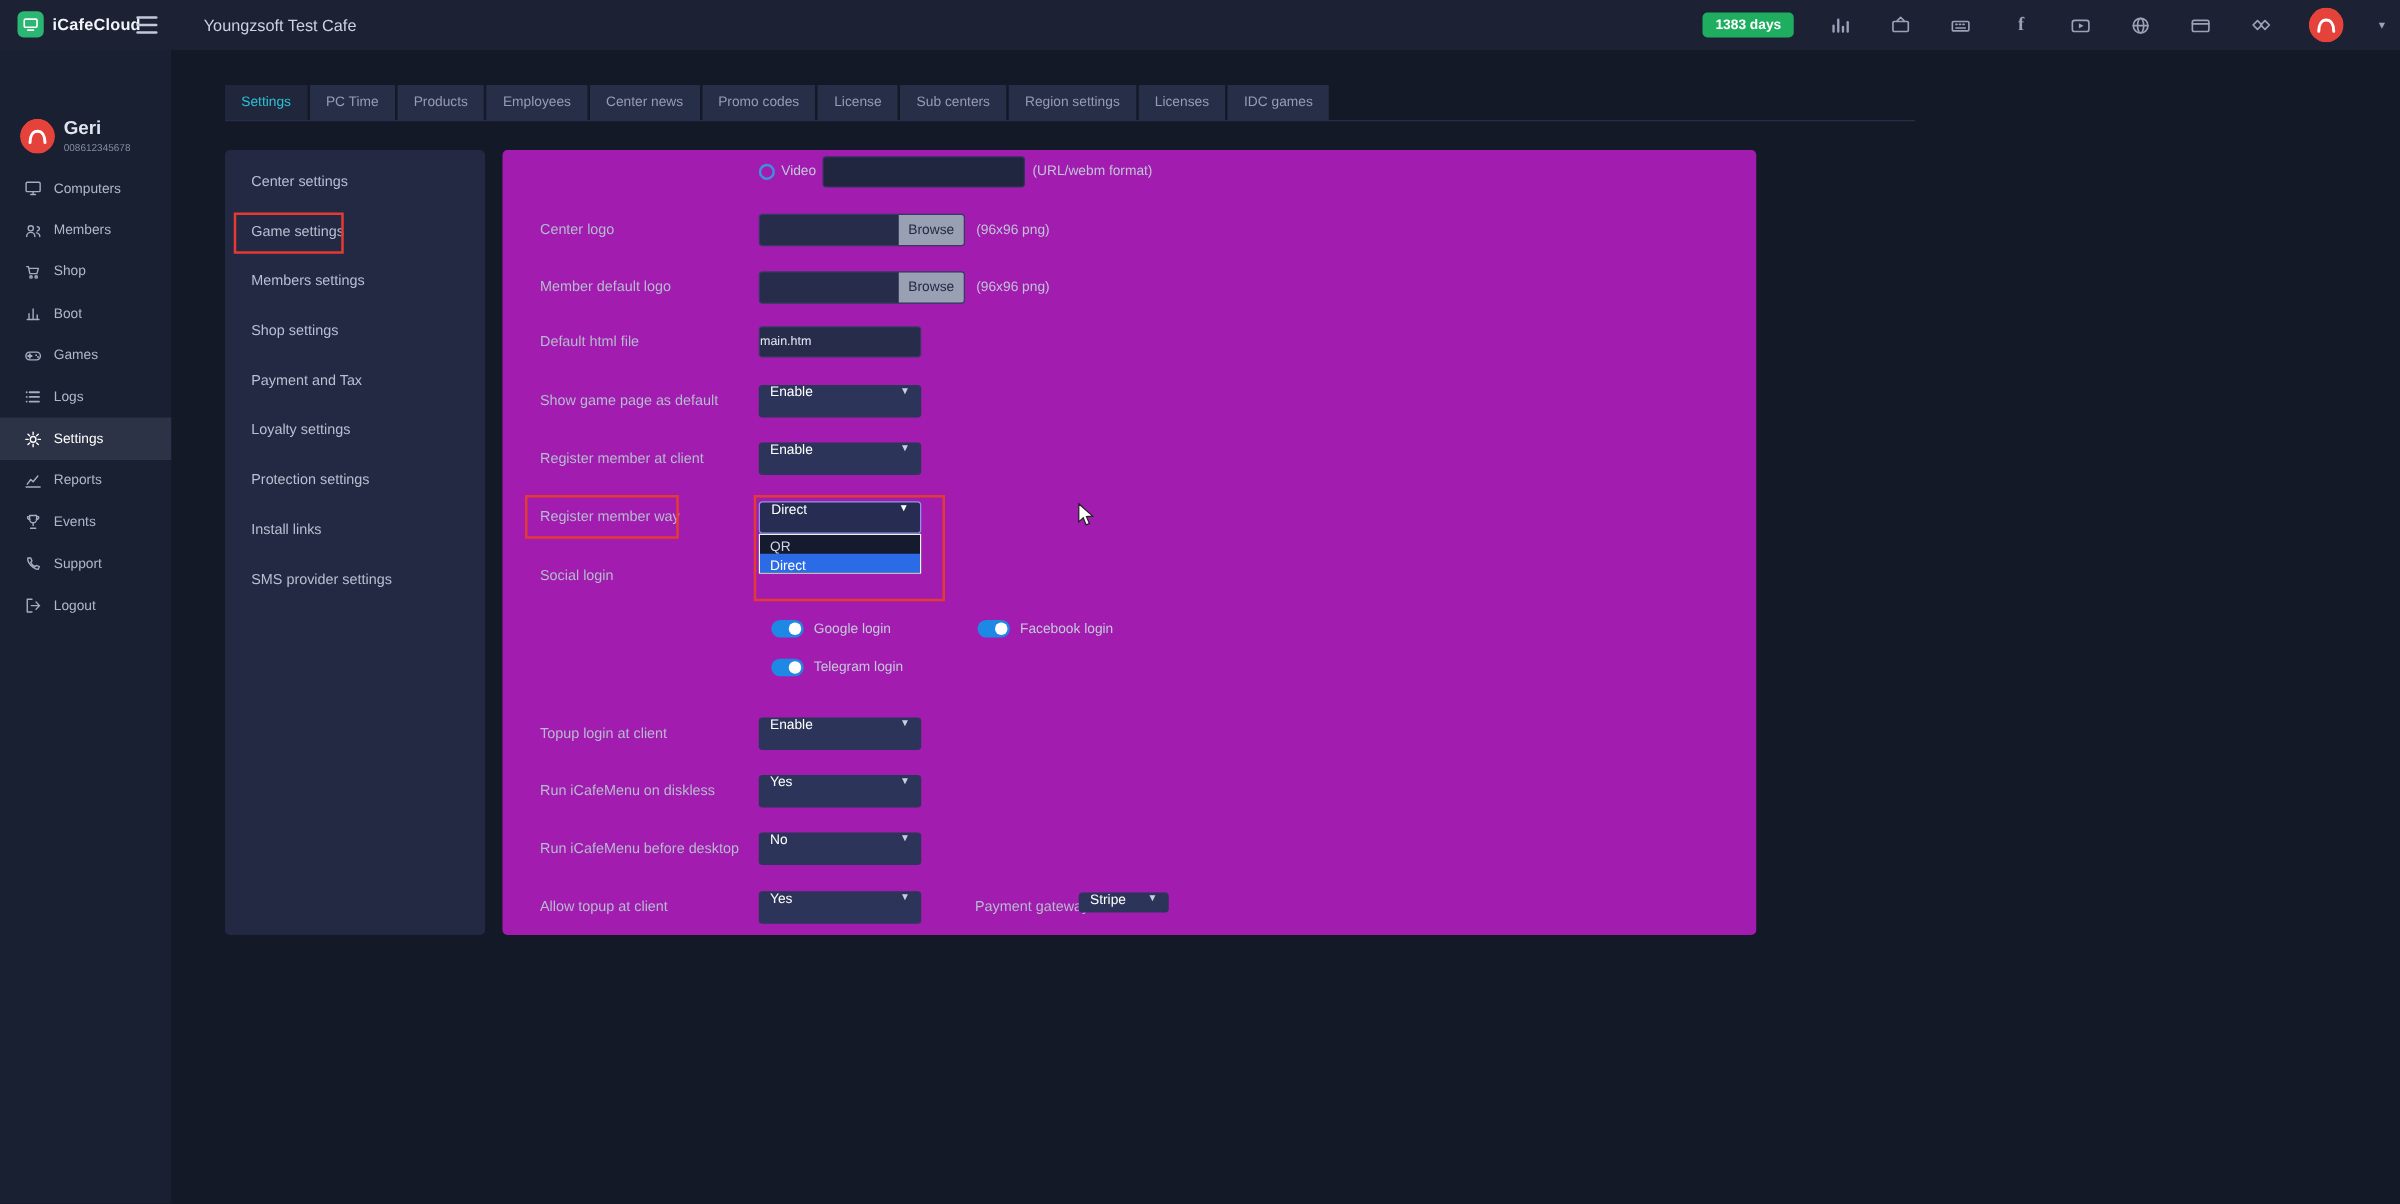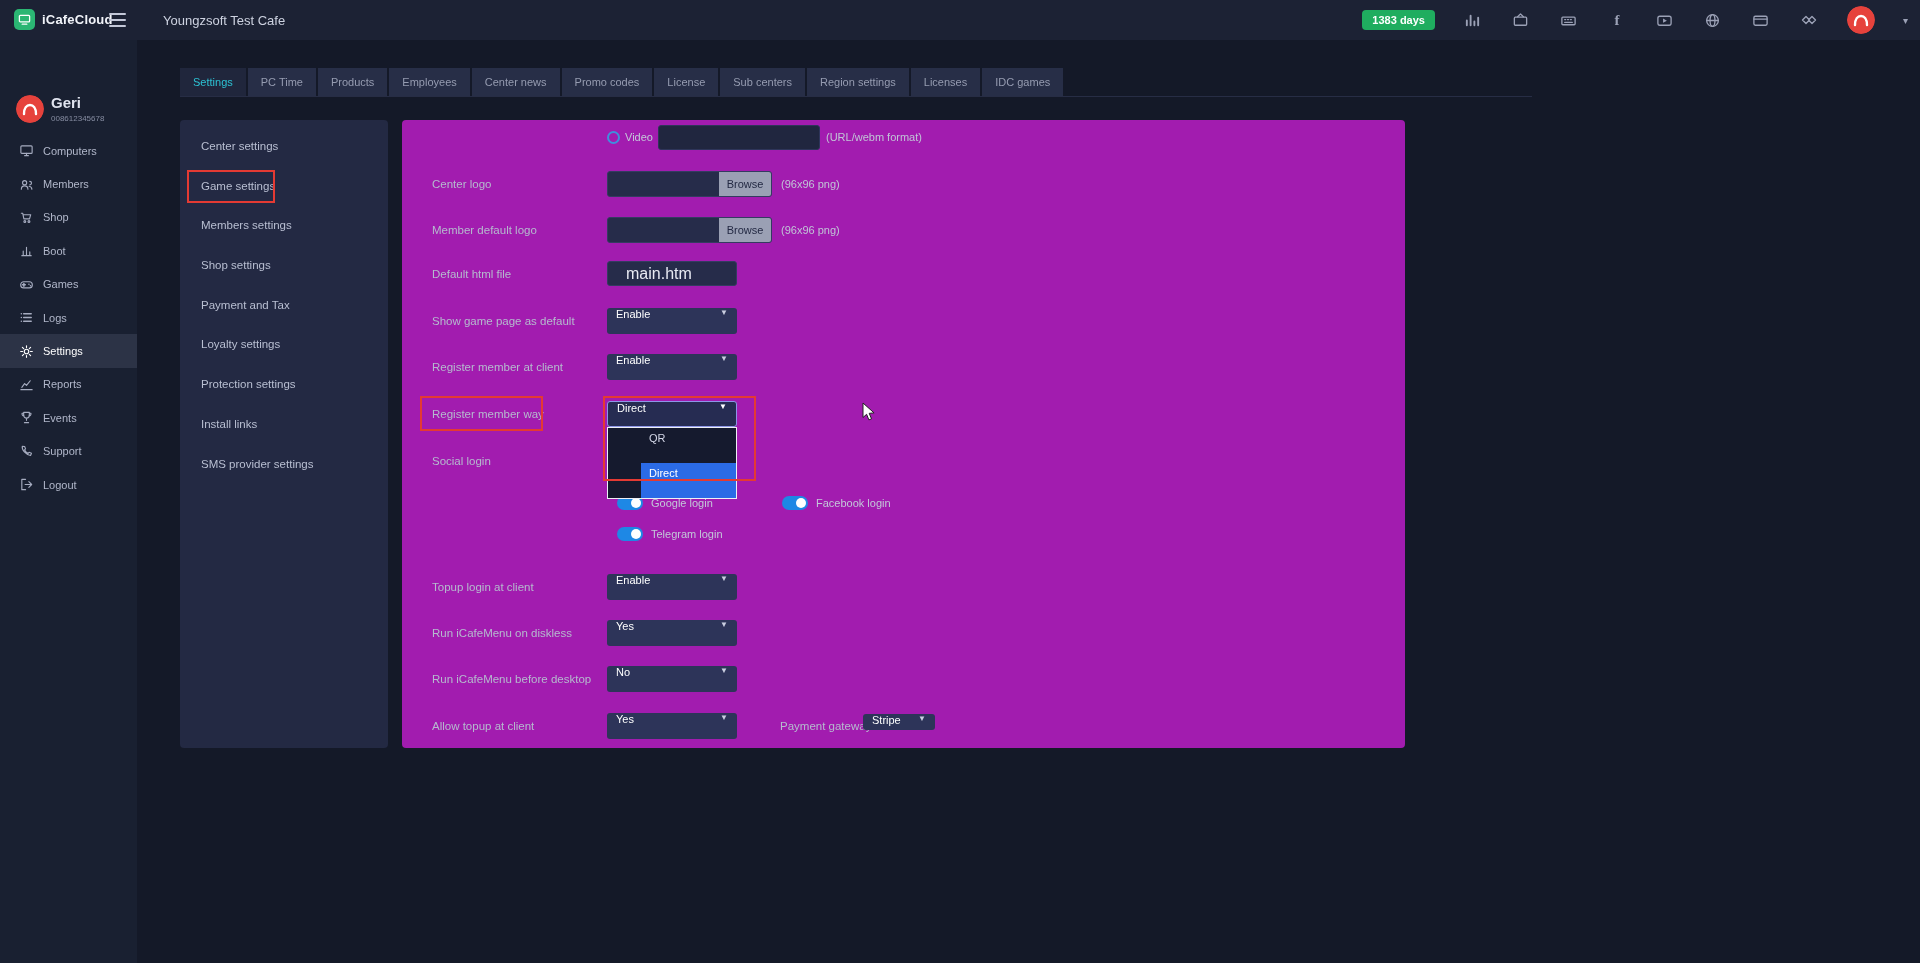--- a/index.html
+++ b/index.html
@@ -51,29 +51,29 @@
   .subnav-panel { position:absolute; left:180px; top:120px; width:208px; height:628px; background:#232943; border-radius:4px; padding-top:7px; z-index:4; }
   .sub-item { height:39.7px; line-height:39.7px; padding-left:21px; font-size:11.5px; color:#b9bfd2; cursor:pointer; }
   .sub-item.active { color:#eef0f7; }
 
   
   .form-panel { position:absolute; left:402px; top:120px; width:1003px; height:628px; background:#a21caf; border-radius:4px; z-index:4; }
   .flabel { position:absolute; font-size:11.5px; color:#b5bbce; transform:translateY(-50%); white-space:nowrap; }
   .fhint  { position:absolute; font-size:11px; color:#c0c5d6; transform:translateY(-50%); white-space:nowrap; }
   .tlabel { position:absolute; font-size:11px; color:#c3c8d9; transform:translateY(-50%); white-space:nowrap; }
   .radio { position:absolute; width:13px; height:13px; border-radius:50%; border:2px solid #3f8fdd; background:transparent; cursor:pointer; }
-  .text-input { position:absolute; height:25px; background:#20263f; border:1px solid #2e355a; border-radius:3px; color:#e8eaf3; font-size:16px; padding:0 18px; font-family:"Liberation Sans", sans-serif; outline:none; }
+  .text-input { position:absolute; height:25px; background:#20263f; border:1px solid #2e355a; border-radius:3px; color:#e8eaf3; font-size:10px; padding:0 0; font-family:"Liberation Sans", sans-serif; outline:none; }
   .file-group { position:absolute; width:165px; height:26px; background:#262c4a; border:1px solid #343b61; border-radius:3px; cursor:pointer; }
   .browse-btn { position:absolute; right:0; top:0; height:24px; width:52px; background:#9aa0b4; color:#232943; font-size:11px; border:none; border-radius:0 2px 2px 0; cursor:pointer; font-family:"Liberation Sans", sans-serif; }
   .sel { position:absolute; width:130px; height:26px; background:#2d3459; border-radius:3px; color:#fff; font-size:11px; display:flex; align-items:flex-start; justify-content:space-between; padding:0 9px; cursor:pointer; }
   .sel .chev { font-size:8px; color:#c9cee0; }
   .sel.focus { background:#262c52; border:1px solid #8d96e8; }
   .sel.sm { width:72px; height:16px; }
   .dropdown { position:absolute; width:130px; background:#151a2e; border:1px solid #eef0f6; z-index:20; }
-  .opt { height:35px; line-height:20.5px; padding-left:8px; font-size:11px; color:#d2d6e6; cursor:pointer;margin-left:33px; }
+  .opt { height:15px; line-height:20.5px; padding-left:8px; font-size:11px; color:#d2d6e6; cursor:pointer; }
   .opt.selected { background:#2b6be6; color:#ffffff; }
   .toggle { position:absolute; width:26px; height:14px; border-radius:8px; background:#1e88e5; cursor:pointer; }
   .toggle::after { content:""; position:absolute; right:2px; top:2px; width:10px; height:10px; border-radius:50%; background:#fff; }
 
   
   .redbox { position:absolute; border:2px solid #e43a33; z-index:40; pointer-events:none; }
   .cursor { position:absolute; z-index:60; pointer-events:none; }
 </style>
 </head>
 <body>

